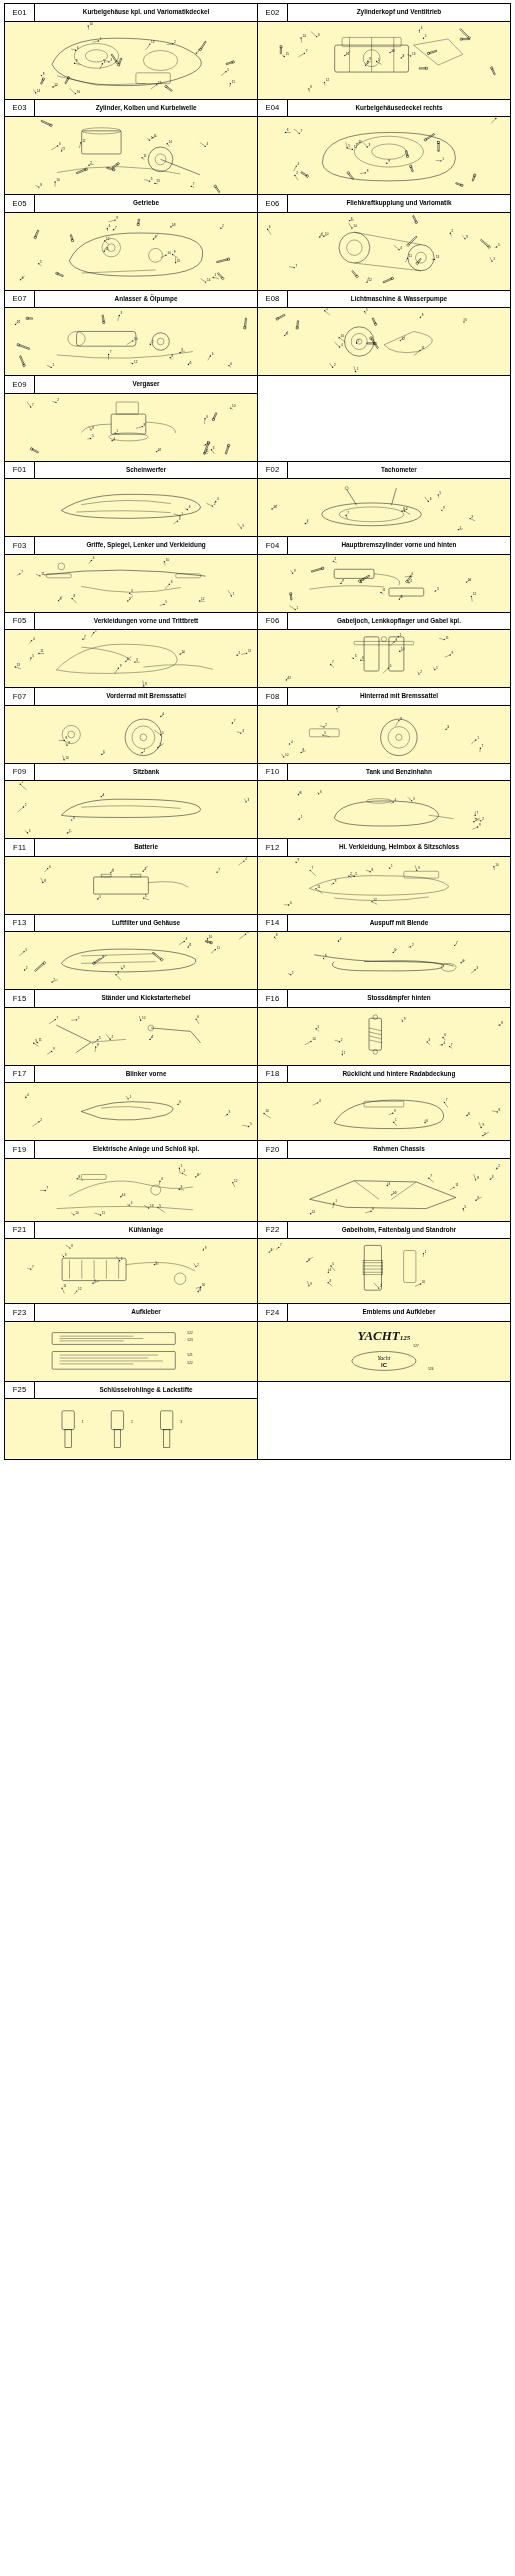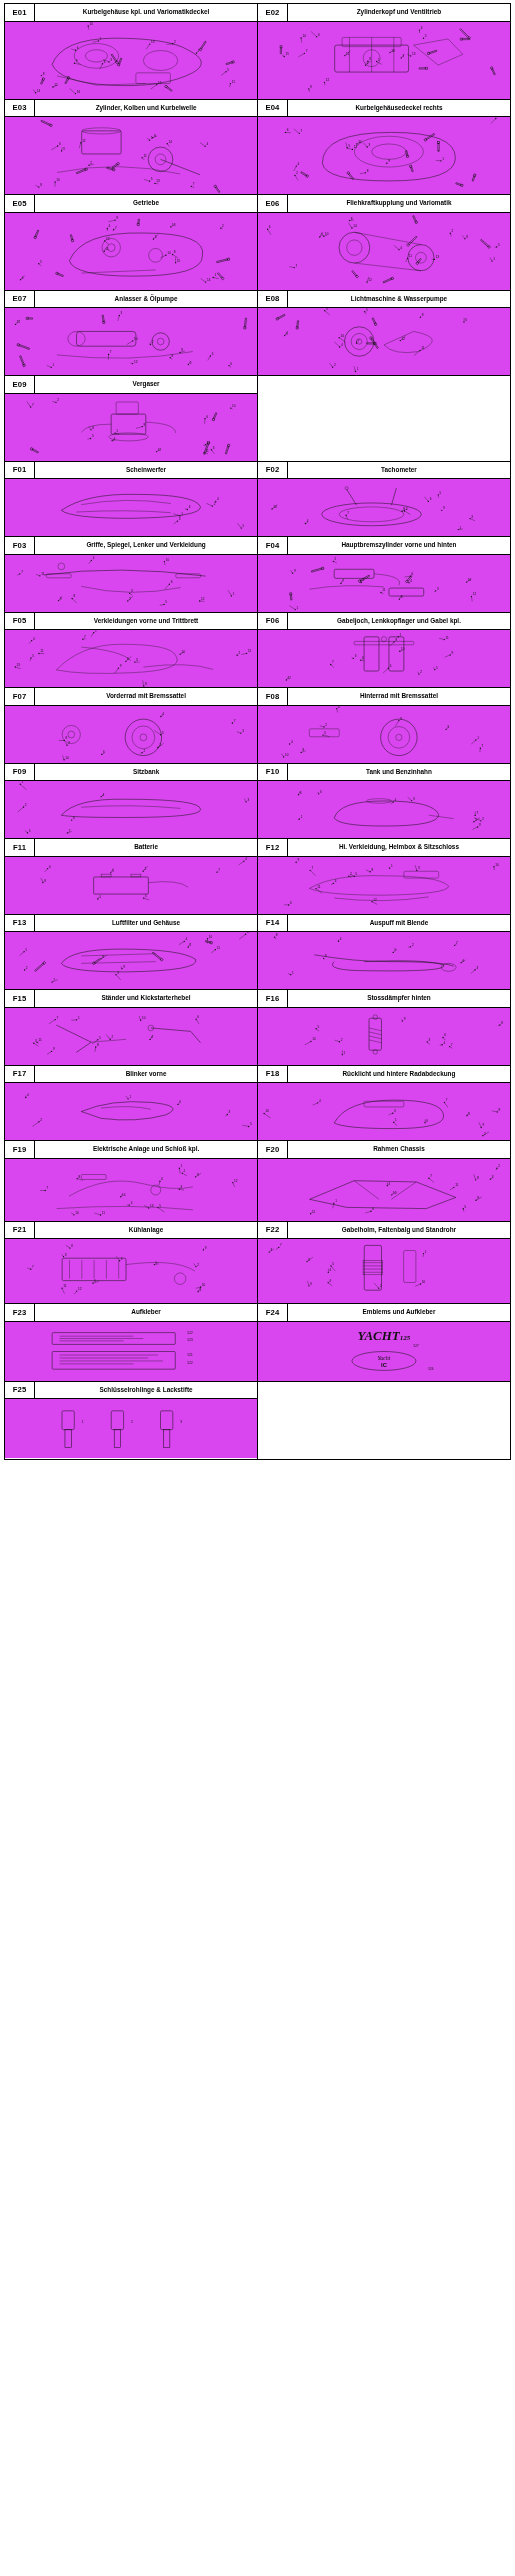--- a/index.html
+++ b/index.html
@@ -35,41 +35,41 @@
     align-items: stretch;
     border-bottom: 0.5px solid #000000;
     min-height: 17.5px;
   }
   .hdr .code {
     flex: 0 0 30px;
     display: flex;
     align-items: center;
     justify-content: center;
     font-size: 7.7px;
-    font-weight: bold;
+    font-weight: normal;
     border-right: 0.5px solid #000000;
     padding: 1.5px 1px;
     letter-spacing: 0.1px;
   }
   .hdr .title {
     flex: 1 1 auto;
     display: flex;
     align-items: center;
     justify-content: center;
     text-align: center;
     font-size: 6.4px;
     font-weight: bold;
     padding: 1.5px 3.1px;
     line-height: 1.25;
   }
   .art {
     position: relative;
     width: 100%;
     overflow: hidden;
-    background: #d946ef;
+    background: #fef9c3;
   }
   .art svg { display: block; width: 100%; height: 100%; }
   .blank-art { width: 100%; }
 </style>
 </head>
 <body>
 
 <div id="page">
   <table class="catalog">
     <tbody id="rows">

